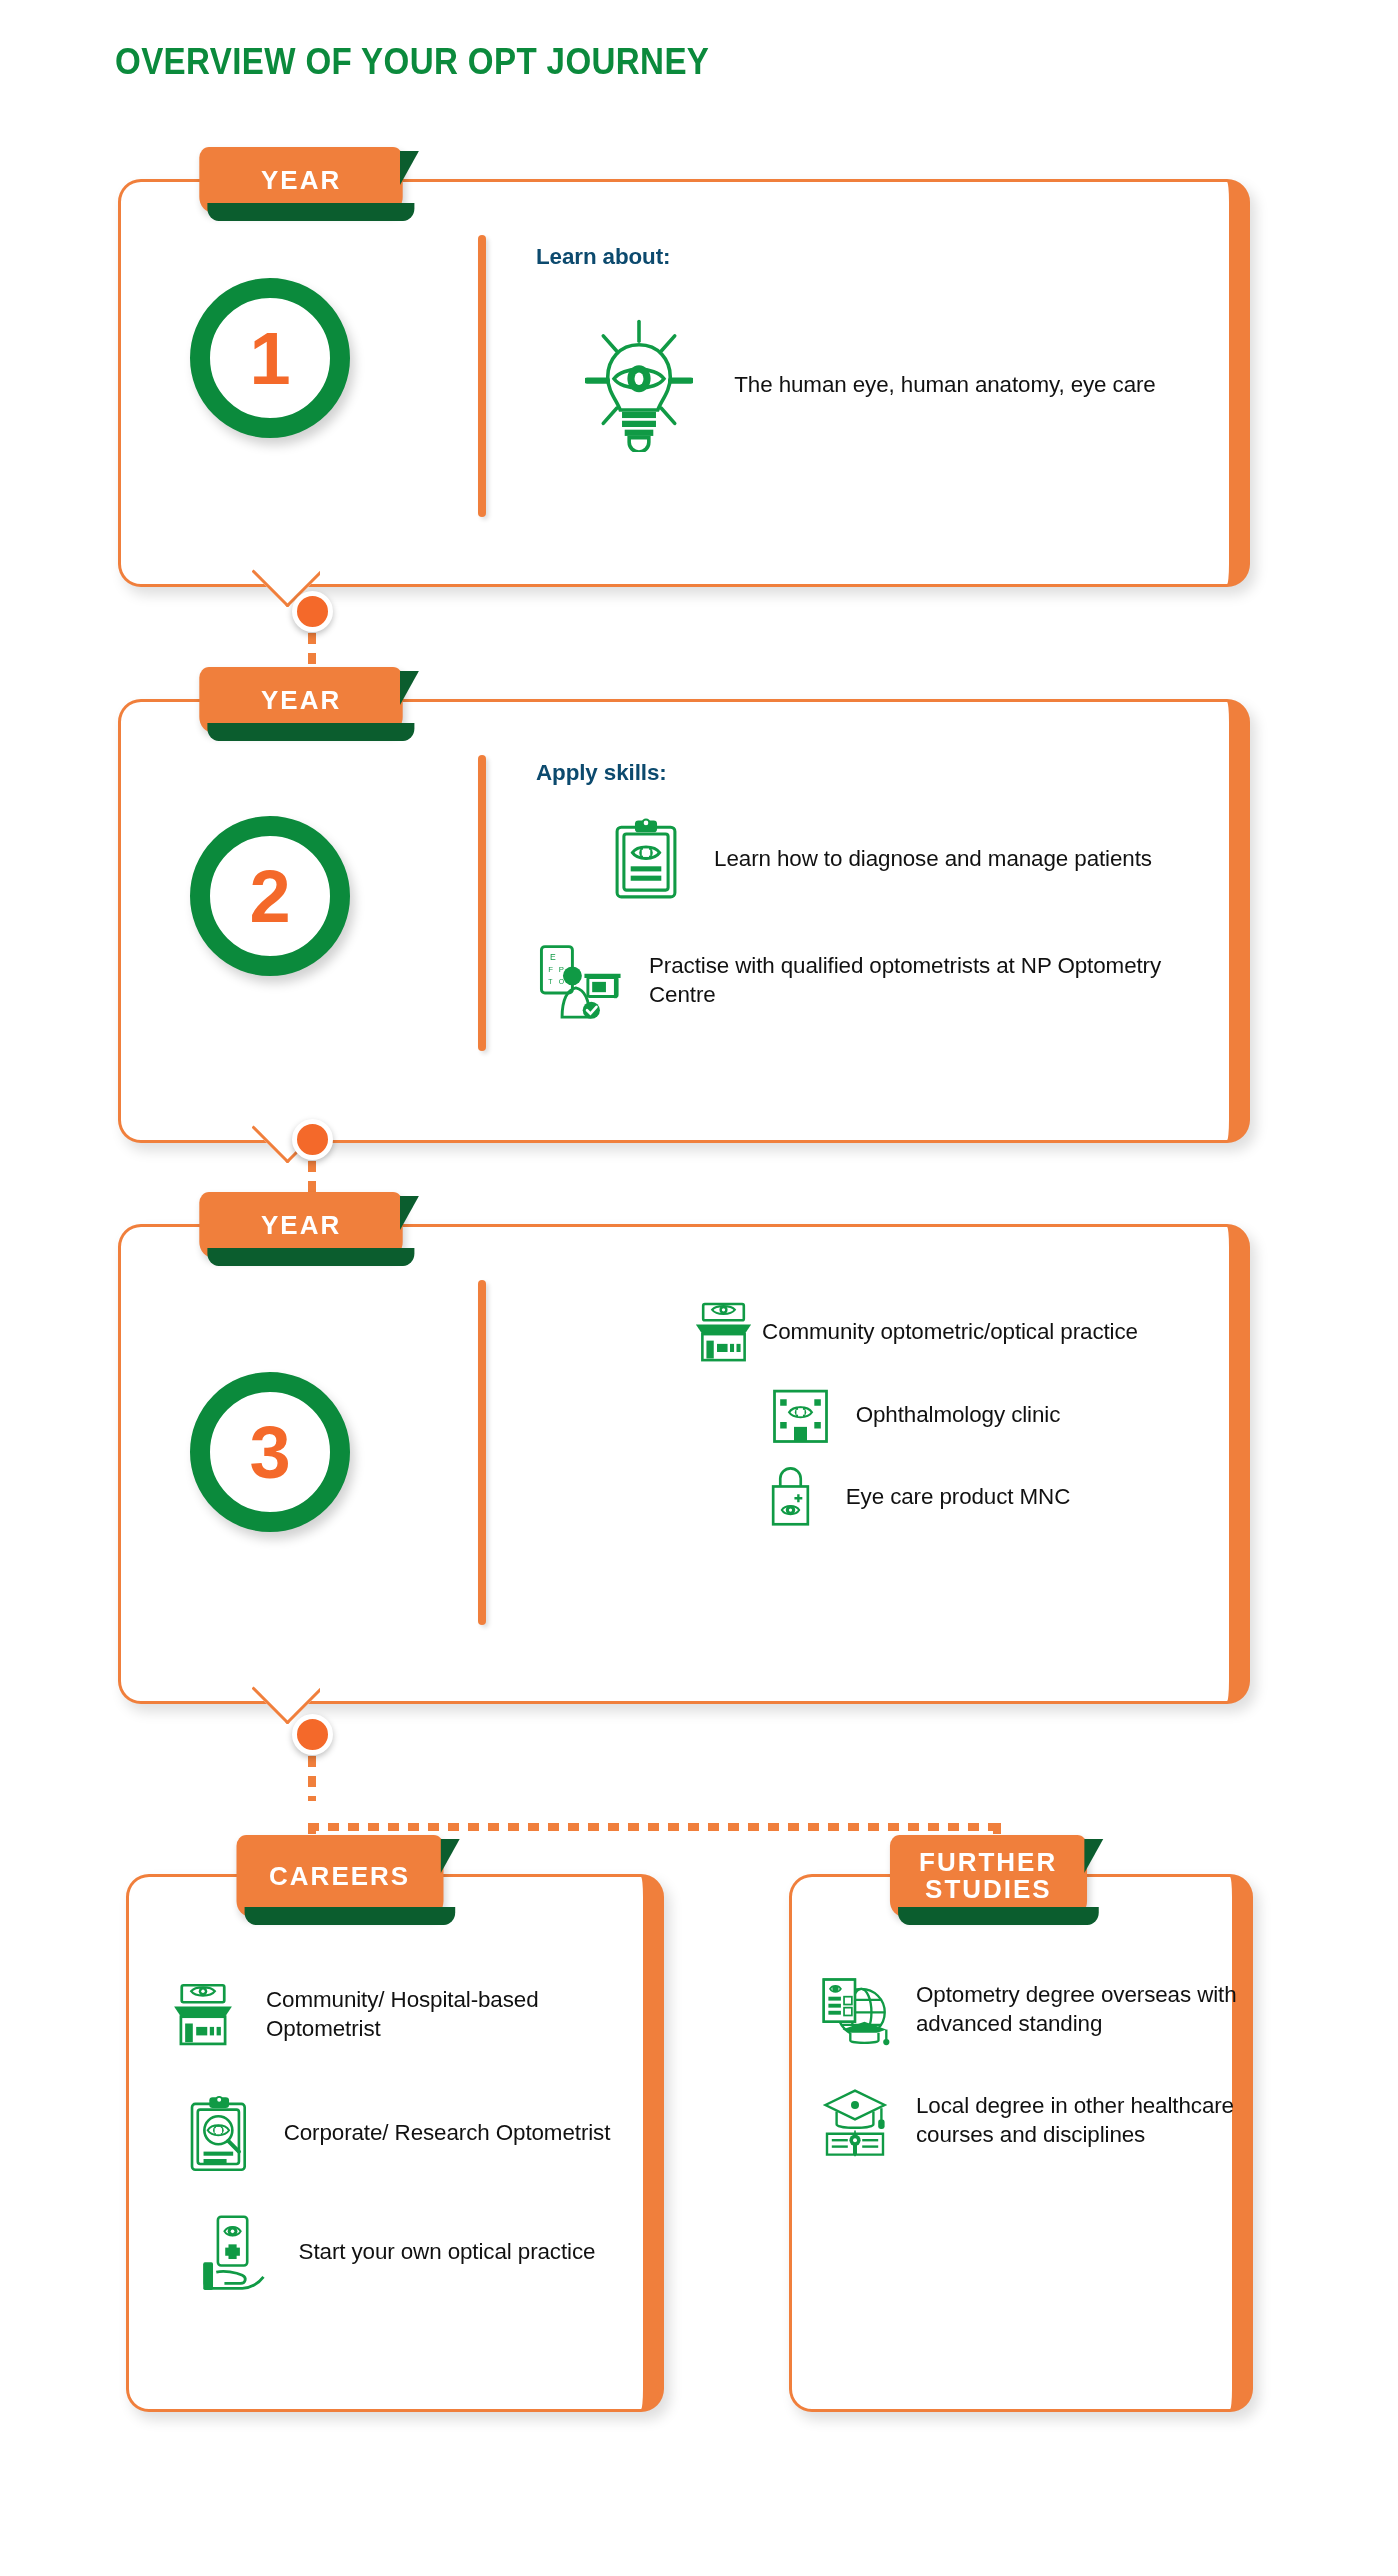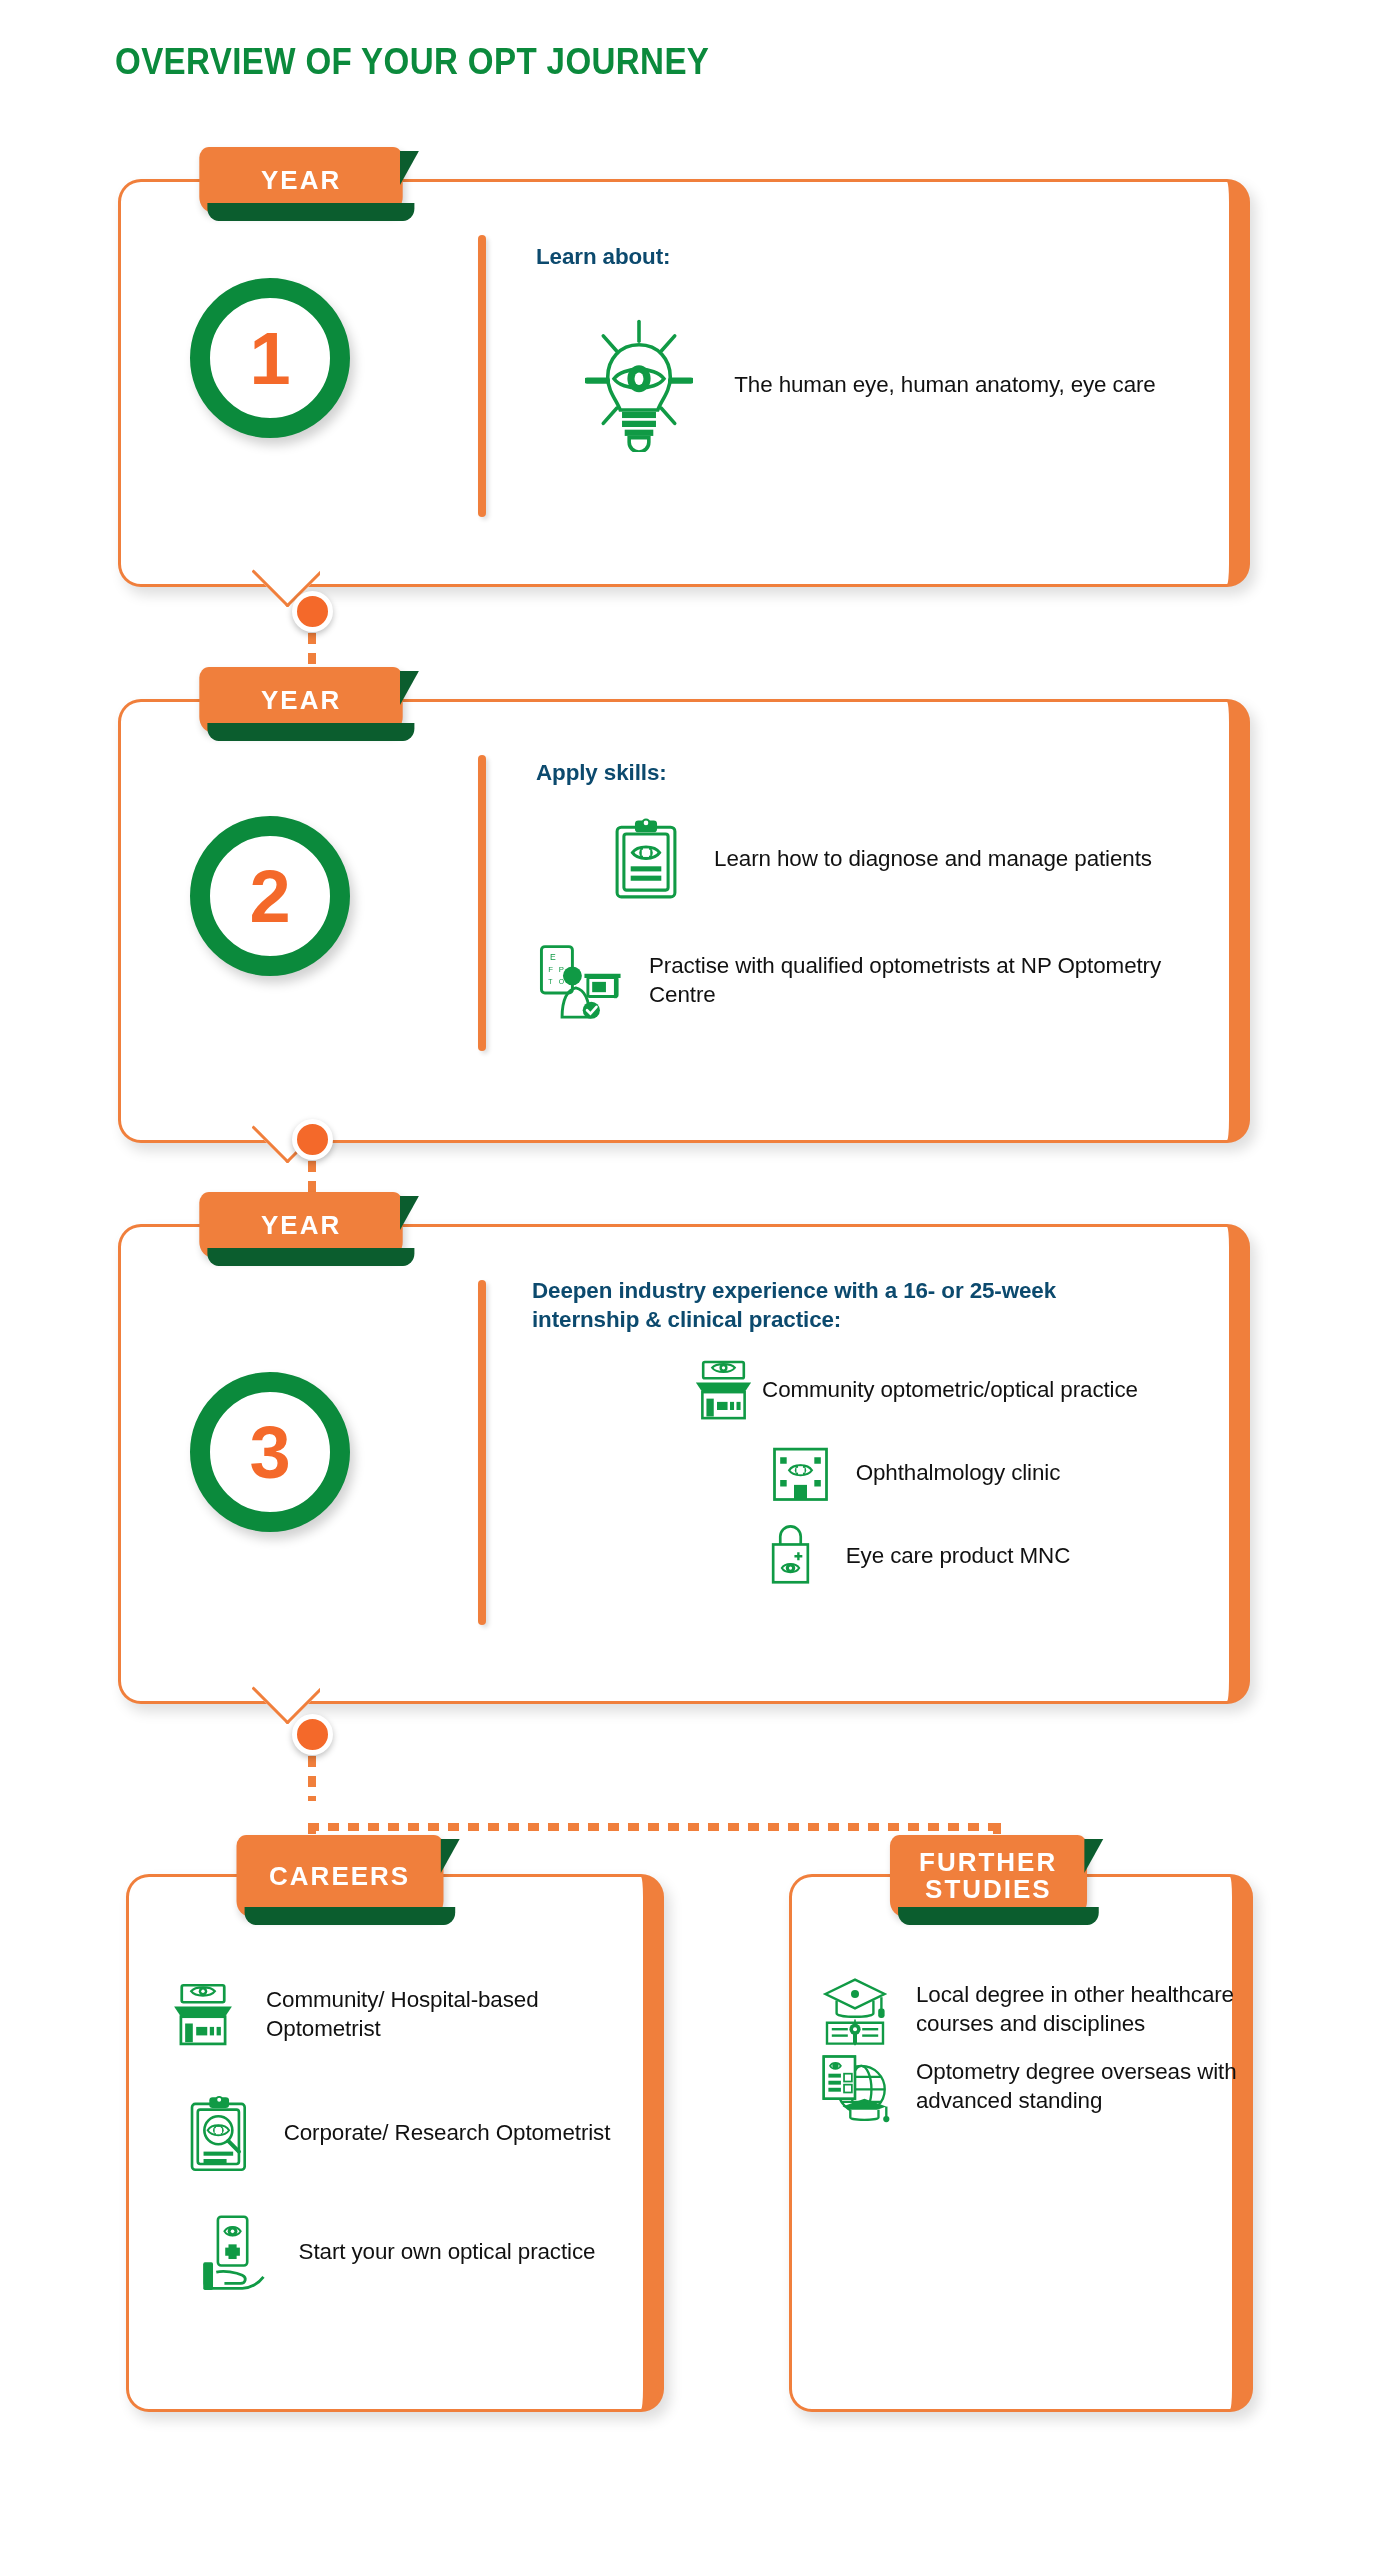--- a/index.html
+++ b/index.html
@@ -320,21 +320,20 @@
     <span class="tab-label">YEAR</span>
   </div>
 
   <div class="num-circle" style="left:72px; top:148px;">
     <span>3</span>
   </div>
 
   <div class="vrule" style="left:360px; top:56px; height:345px;"></div>
 
   <div class="content" style="left:414px; top:52px; width:690px;">
-    <div class="heading" style="width:628px;">Deepen industry experience with a 16- or 25-week internship &amp; clinical practice:</div>
     <div class="items" style="margin-top:21.5px; margin-left:72px;">
 
       <div class="item" style="margin-bottom:12.6px;">
         <span class="icon" style="width:70px;height:70px;">
           <svg viewBox="0 0 80 80" width="65" height="65" fill="none" stroke="#109A45" stroke-width="3.2">
             <rect x="15" y="5" width="50" height="20" rx="2"></rect>
             <path d="M26 12 C31 6 49 6 54 12 C49 19 31 19 26 12 Z" stroke-width="2.6"></path>
             <circle cx="40" cy="12" r="5" fill="#109A45" stroke="none"></circle>
             <circle cx="40" cy="12" r="2" fill="#ffffff" stroke="none"></circle>
             <path d="M6 30 L74 30 L66 42 L14 42 Z" fill="#109A45" stroke="none"></path>
@@ -467,43 +466,20 @@
   <div class="card"></div>
 
   <div class="tab tab-tall" style="left:90px; top:-39px; width:219px; flex-direction:column;">
     <span class="tab-label">FURTHER</span>
     <span class="tab-label">STUDIES</span>
   </div>
 
   <div class="content" style="left:27px; top:97px; width:421px;">
     <div class="items" style="margin-top:0;">
 
-
-      <div class="item" style="margin-bottom:0;">
-        <span class="icon" style="width:77px;height:77px;">
-          <svg viewBox="0 0 90 92" width="72" height="74" fill="none" stroke="#109A45" stroke-width="3">
-            <path d="M8 26 L45 8 L82 26 L45 44 Z" stroke-width="3"></path>
-            <circle cx="45" cy="26" r="5" fill="#109A45" stroke="none"></circle>
-            <path d="M22 34 L22 50 C22 56 68 56 68 50 L68 34" stroke-width="3"></path>
-            <line x1="78" y1="30" x2="78" y2="48" stroke-width="3"></line>
-            <rect x="74" y="44" width="8" height="12" rx="3" fill="#109A45" stroke="none"></rect>
-
-            <path d="M10 62 L44 62 L44 88 L10 88 Z" stroke-width="3"></path>
-            <path d="M46 62 L80 62 L80 88 L46 88 Z" stroke-width="3"></path>
-            <path d="M44 58 L46 58 L46 90 L44 90 Z" fill="#109A45" stroke="none"></path>
-            <line x1="16" y1="70" x2="36" y2="70" stroke-width="3"></line>
-            <line x1="16" y1="78" x2="36" y2="78" stroke-width="3"></line>
-            <line x1="54" y1="70" x2="74" y2="70" stroke-width="3"></line>
-            <line x1="54" y1="78" x2="74" y2="78" stroke-width="3"></line>
-            <circle cx="45" cy="70" r="7" fill="#109A45" stroke="none"></circle>
-            <circle cx="45" cy="70" r="2.5" fill="#ffffff" stroke="none"></circle>
-          </svg>
-        </span>
-        <span class="txt">Local degree in other healthcare courses and disciplines</span>
-      </div>
 
       <div class="item" style="margin-bottom:34px;">
         <span class="icon" style="width:77px;height:77px;">
           <svg viewBox="0 0 92 90" width="72" height="72" fill="none" stroke="#109A45" stroke-width="3">
             <circle cx="54" cy="48" r="30"></circle>
             <ellipse cx="54" cy="48" rx="13" ry="30"></ellipse>
             <line x1="24" y1="48" x2="84" y2="48"></line>
             <line x1="29" y1="32" x2="79" y2="32"></line>
             <line x1="29" y1="64" x2="79" y2="64"></line>
             <rect x="6" y="6" width="40" height="54" fill="#ffffff"></rect>
@@ -518,16 +494,39 @@
 
             <path d="M30 70 L58 60 L86 70 L58 80 Z" fill="#109A45" stroke="none"></path>
             <path d="M40 74 L40 84 C40 88 76 88 76 84 L76 74" fill="#ffffff" stroke="#109A45" stroke-width="3"></path>
             <line x1="86" y1="70" x2="86" y2="84" stroke-width="3"></line>
             <circle cx="86" cy="86" r="4" fill="#109A45" stroke="none"></circle>
           </svg>
         </span>
         <span class="txt">Optometry degree overseas with advanced standing</span>
       </div>
 
+      <div class="item" style="margin-bottom:0;">
+        <span class="icon" style="width:77px;height:77px;">
+          <svg viewBox="0 0 90 92" width="72" height="74" fill="none" stroke="#109A45" stroke-width="3">
+            <path d="M8 26 L45 8 L82 26 L45 44 Z" stroke-width="3"></path>
+            <circle cx="45" cy="26" r="5" fill="#109A45" stroke="none"></circle>
+            <path d="M22 34 L22 50 C22 56 68 56 68 50 L68 34" stroke-width="3"></path>
+            <line x1="78" y1="30" x2="78" y2="48" stroke-width="3"></line>
+            <rect x="74" y="44" width="8" height="12" rx="3" fill="#109A45" stroke="none"></rect>
+
+            <path d="M10 62 L44 62 L44 88 L10 88 Z" stroke-width="3"></path>
+            <path d="M46 62 L80 62 L80 88 L46 88 Z" stroke-width="3"></path>
+            <path d="M44 58 L46 58 L46 90 L44 90 Z" fill="#109A45" stroke="none"></path>
+            <line x1="16" y1="70" x2="36" y2="70" stroke-width="3"></line>
+            <line x1="16" y1="78" x2="36" y2="78" stroke-width="3"></line>
+            <line x1="54" y1="70" x2="74" y2="70" stroke-width="3"></line>
+            <line x1="54" y1="78" x2="74" y2="78" stroke-width="3"></line>
+            <circle cx="45" cy="70" r="7" fill="#109A45" stroke="none"></circle>
+            <circle cx="45" cy="70" r="2.5" fill="#ffffff" stroke="none"></circle>
+          </svg>
+        </span>
+        <span class="txt">Local degree in other healthcare courses and disciplines</span>
+      </div>
+
     </div>
   </div>
 </div>
 
 
 </body></html>

